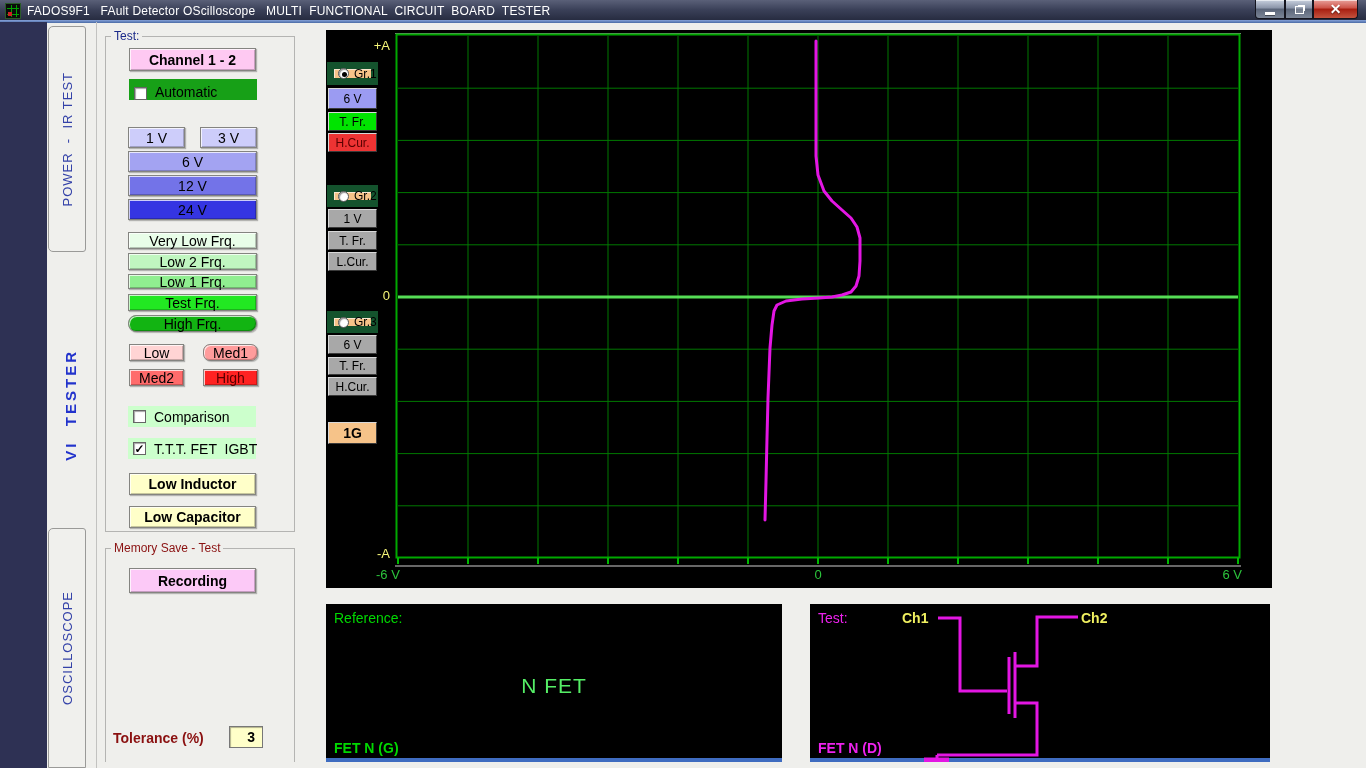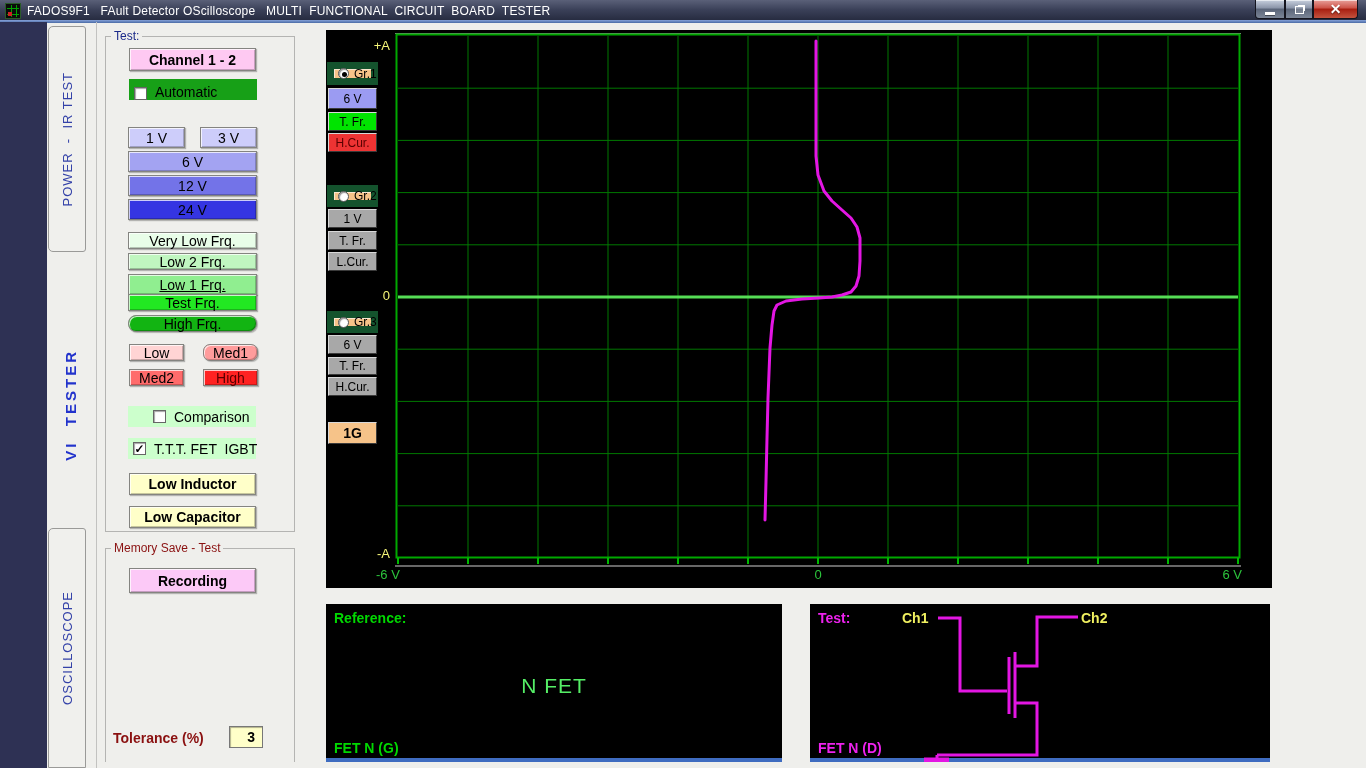--- a/index.html
+++ b/index.html
@@ -102,21 +102,21 @@
   .g-lav { background:#9b9bf2; } .g-grn { background:#00e400; }
   .g-red { background:#ee3333; color:#5a0000; } .g-gray { background:#a8a8a8; }
   .g-org { background:#f6c389; font-weight:bold; font-size:14px; }
   .scope-lab { position:absolute; font-size:13px; }
   .lab-a { color:#f5f578; }
   .lab-v { color:#2cc43c; }
 
   
   .blackpanel { position:absolute; top:604px; height:158px; background:#000;
     border-bottom:4px solid #3f6cc0; }
-  .bp-title { position:absolute; left:8px; top:6px; font-size:14px; font-weight:bold; }
+  .bp-title { position:absolute; left:8px; top:6px; font-size:14px; font-weight:normal; }
   .bp-footer { position:absolute; left:8px; bottom:2px; font-size:14px; font-weight:bold; }
   .green-t { color:#00d800; }
   .mag-t { color:#ee22ee; }
   #ref-component { position:absolute; left:0; top:70px; width:100%; text-align:center;
     font-size:21px; color:#55ee66; letter-spacing:1px; }
   .chlab { position:absolute; top:6px; font-size:14px; font-weight:bold; color:#f0f060; }
 </style>
 </head>
 <body>
 
@@ -169,30 +169,30 @@
     </div>
 
     <div class="btn v1v3" style="left:22px; top:90px; width:57px; height:21px;">1 V</div>
     <div class="btn v1v3" style="left:94px; top:90px; width:57px; height:21px;">3 V</div>
     <div class="btn v6" style="left:22px; top:114px; width:129px; height:21px;">6 V</div>
     <div class="btn v12" style="left:22px; top:138px; width:129px; height:21px;">12 V</div>
     <div class="btn v24" style="left:22px; top:162px; width:129px; height:21px;">24 V</div>
 
     <div class="btn f0" style="left:22px; top:195px; width:129px; height:17px;">Very Low Frq.</div>
     <div class="btn f1" style="left:22px; top:216px; width:129px; height:17px;">Low 2 Frq.</div>
-    <div class="btn f2" style="left:22px; top:237px; width:129px; height:21px;text-decoration:underline;">Low 1 Frq.</div>
+    <div class="btn f2" style="left:22px; top:237px; width:129px; height:15px;">Low 1 Frq.</div>
     <div class="btn f3" style="left:22px; top:257px; width:129px; height:17px;">Test Frq.</div>
     <div class="btn f4" style="left:22px; top:278px; width:129px; height:17px;border-radius:8px;">High Frq.</div>
 
     <div class="btn c0" style="left:23px; top:307px; width:55px; height:17px;">Low</div>
     <div class="btn c1" style="left:97px; top:307px; width:55px; height:17px;">Med1</div>
     <div class="btn c2" style="left:23px; top:332px; width:55px; height:17px;">Med2</div>
     <div class="btn c3" style="left:97px; top:332px; width:55px; height:17px;">High</div>
 
-    <div class="checkrow cr-green" style="left:22px; top:369px; width:128px; height:21px;padding-left:20px;">
+    <div class="checkrow cr-green" style="left:22px; top:369px; width:128px; height:21px;">
       <span class="cbox"></span>
       <span class="lbl">Comparison</span>
     </div>
     <div class="checkrow cr-green" style="left:22px; top:401px; width:128px; height:21px;">
       <span class="cbox">✓</span>
       <span class="lbl">T.T.T. FET  IGBT</span>
     </div>
 
     <div class="btn bold yellow" style="left:23px; top:436px; width:127px; height:22px;">Low Inductor</div>
     <div class="btn bold yellow" style="left:23px; top:469px; width:127px; height:22px;">Low Capacitor</div>

